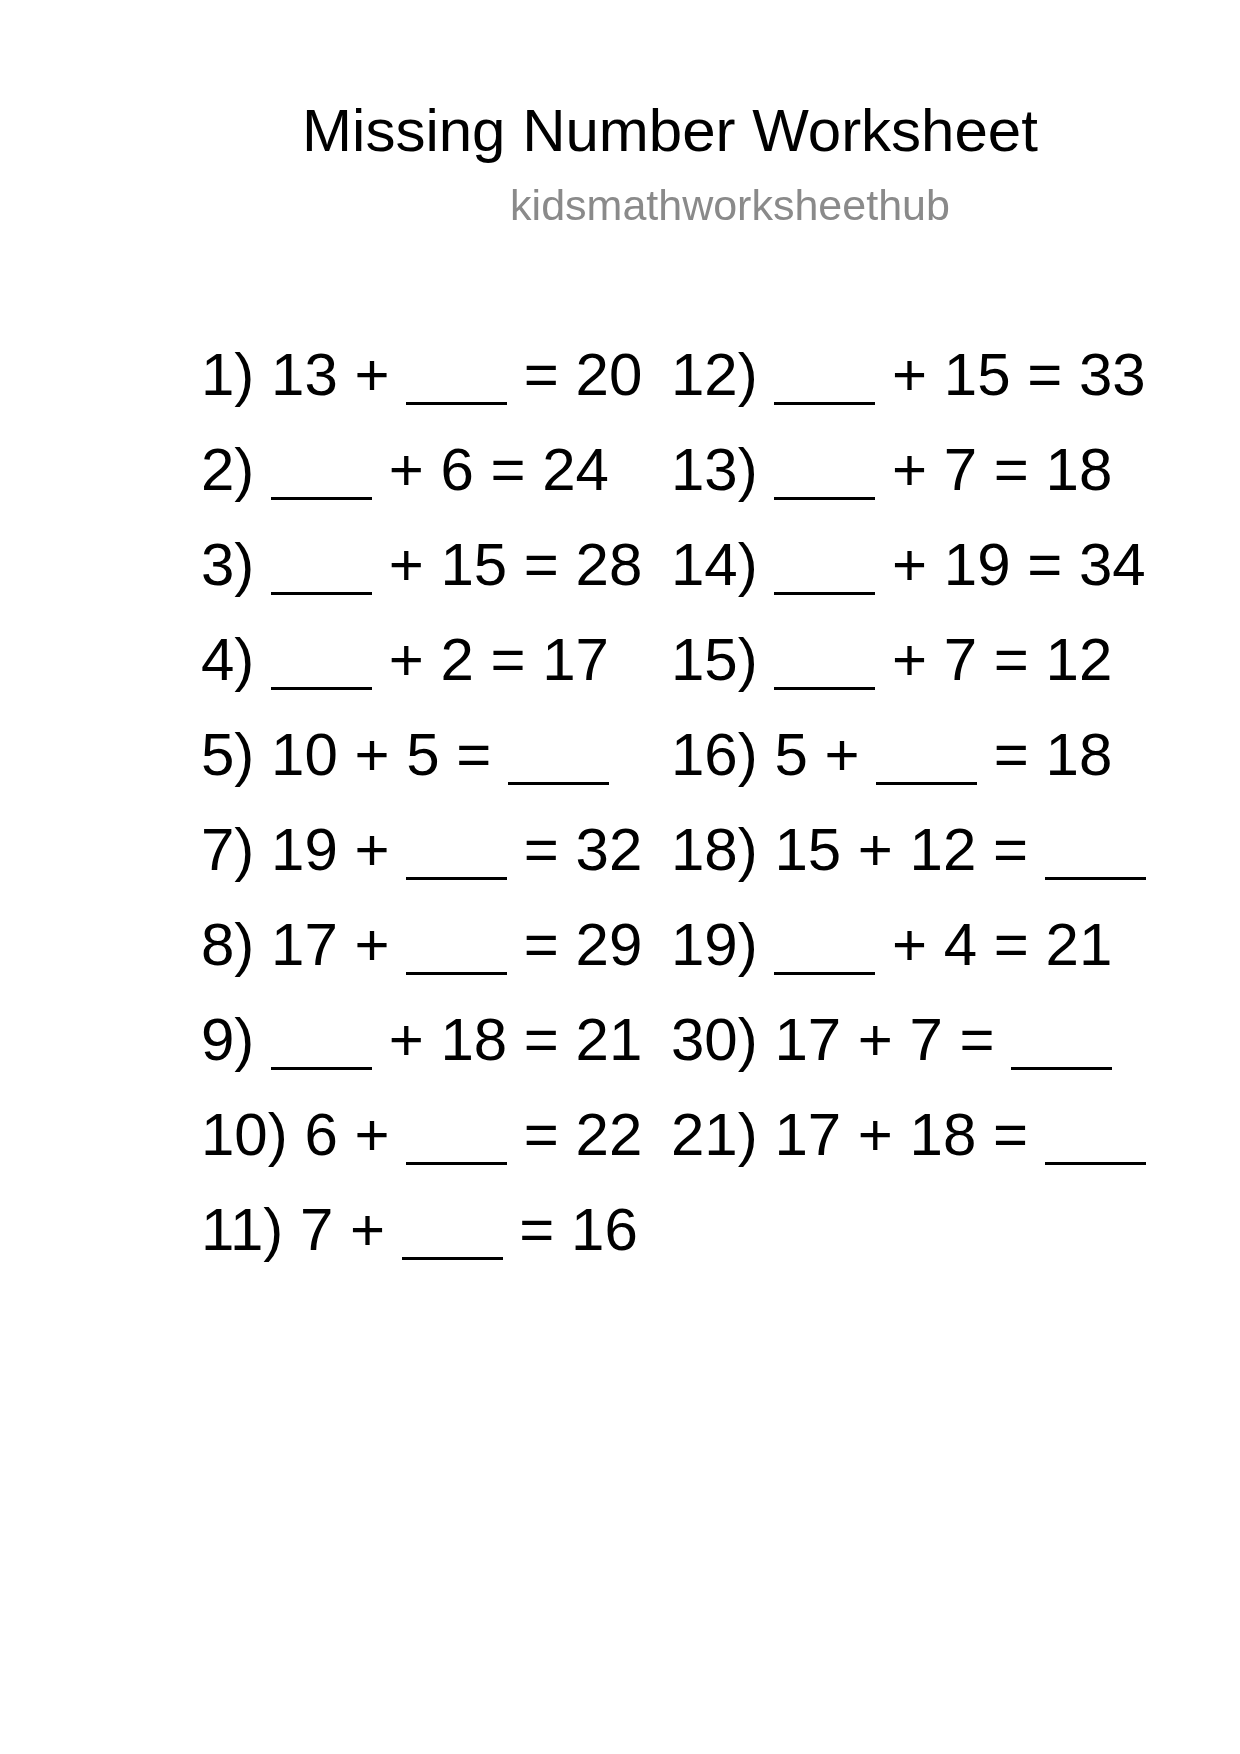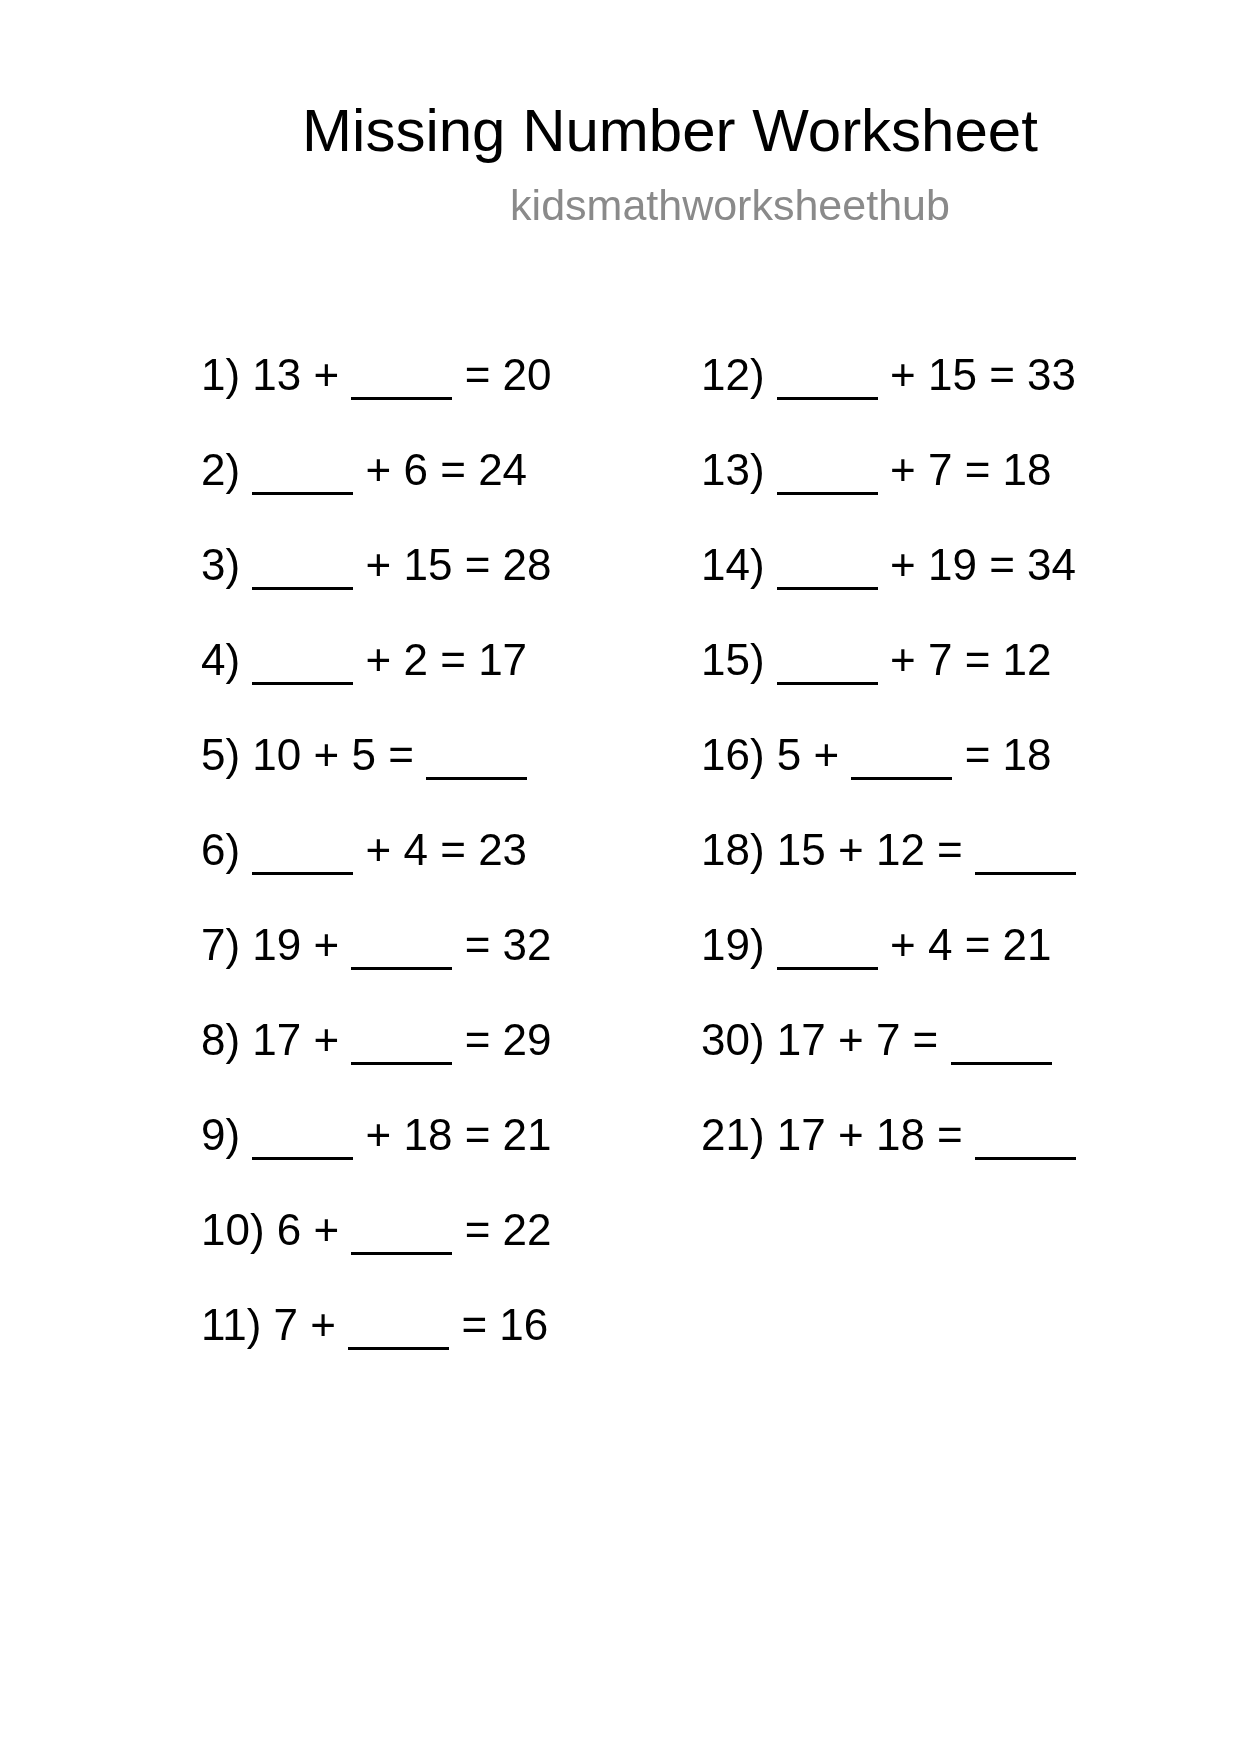--- a/index.html
+++ b/index.html
@@ -34,24 +34,24 @@
       text-align: center;
       font-size: 43px;
       line-height: 50px;
       color: #8a8a8a;
     }
     .col {
       position: absolute;
       top: 345px;
     }
     .col-left { left: 201px; }
-    .col-right { left: 701px; }
+    .col-right { left: 671px; }
     .problem {
       height: 95px;
-      font-size: 44px;
+      font-size: 60px;
       line-height: 60px;
       white-space: pre;
       color: #000000;
     }
     .blank {
       display: inline-block;
       width: 101px;
       height: 48px;
       border-bottom: 3px solid #000;
       vertical-align: baseline;
@@ -65,21 +65,20 @@
 
 <div class="title">Missing Number Worksheet</div>
 <div class="subtitle">kidsmathworksheethub</div>
 
 <div class="col col-left">
     <div class="problem"><span class="t">1)</span> <span class="t">13 +</span> <span class="blank"></span> <span class="t">= 20</span></div>
     <div class="problem"><span class="t">2)</span> <span class="blank"></span> <span class="t">+ 6 = 24</span></div>
     <div class="problem"><span class="t">3)</span> <span class="blank"></span> <span class="t">+ 15 = 28</span></div>
     <div class="problem"><span class="t">4)</span> <span class="blank"></span> <span class="t">+ 2 = 17</span></div>
     <div class="problem"><span class="t">5)</span> <span class="t">10 + 5 =</span> <span class="blank"></span></div>
-    <div class="problem"><span class="t">6)</span> <span class="blank"></span> <span class="t">+ 4 = 23</span></div>
     <div class="problem"><span class="t">7)</span> <span class="t">19 +</span> <span class="blank"></span> <span class="t">= 32</span></div>
     <div class="problem"><span class="t">8)</span> <span class="t">17 +</span> <span class="blank"></span> <span class="t">= 29</span></div>
     <div class="problem"><span class="t">9)</span> <span class="blank"></span> <span class="t">+ 18 = 21</span></div>
     <div class="problem"><span class="t">10)</span> <span class="t">6 +</span> <span class="blank"></span> <span class="t">= 22</span></div>
     <div class="problem"><span class="t">11)</span> <span class="t">7 +</span> <span class="blank"></span> <span class="t">= 16</span></div>
   </div>
 <div class="col col-right">
     <div class="problem"><span class="t">12)</span> <span class="blank"></span> <span class="t">+ 15 = 33</span></div>
     <div class="problem"><span class="t">13)</span> <span class="blank"></span> <span class="t">+ 7 = 18</span></div>
     <div class="problem"><span class="t">14)</span> <span class="blank"></span> <span class="t">+ 19 = 34</span></div>

